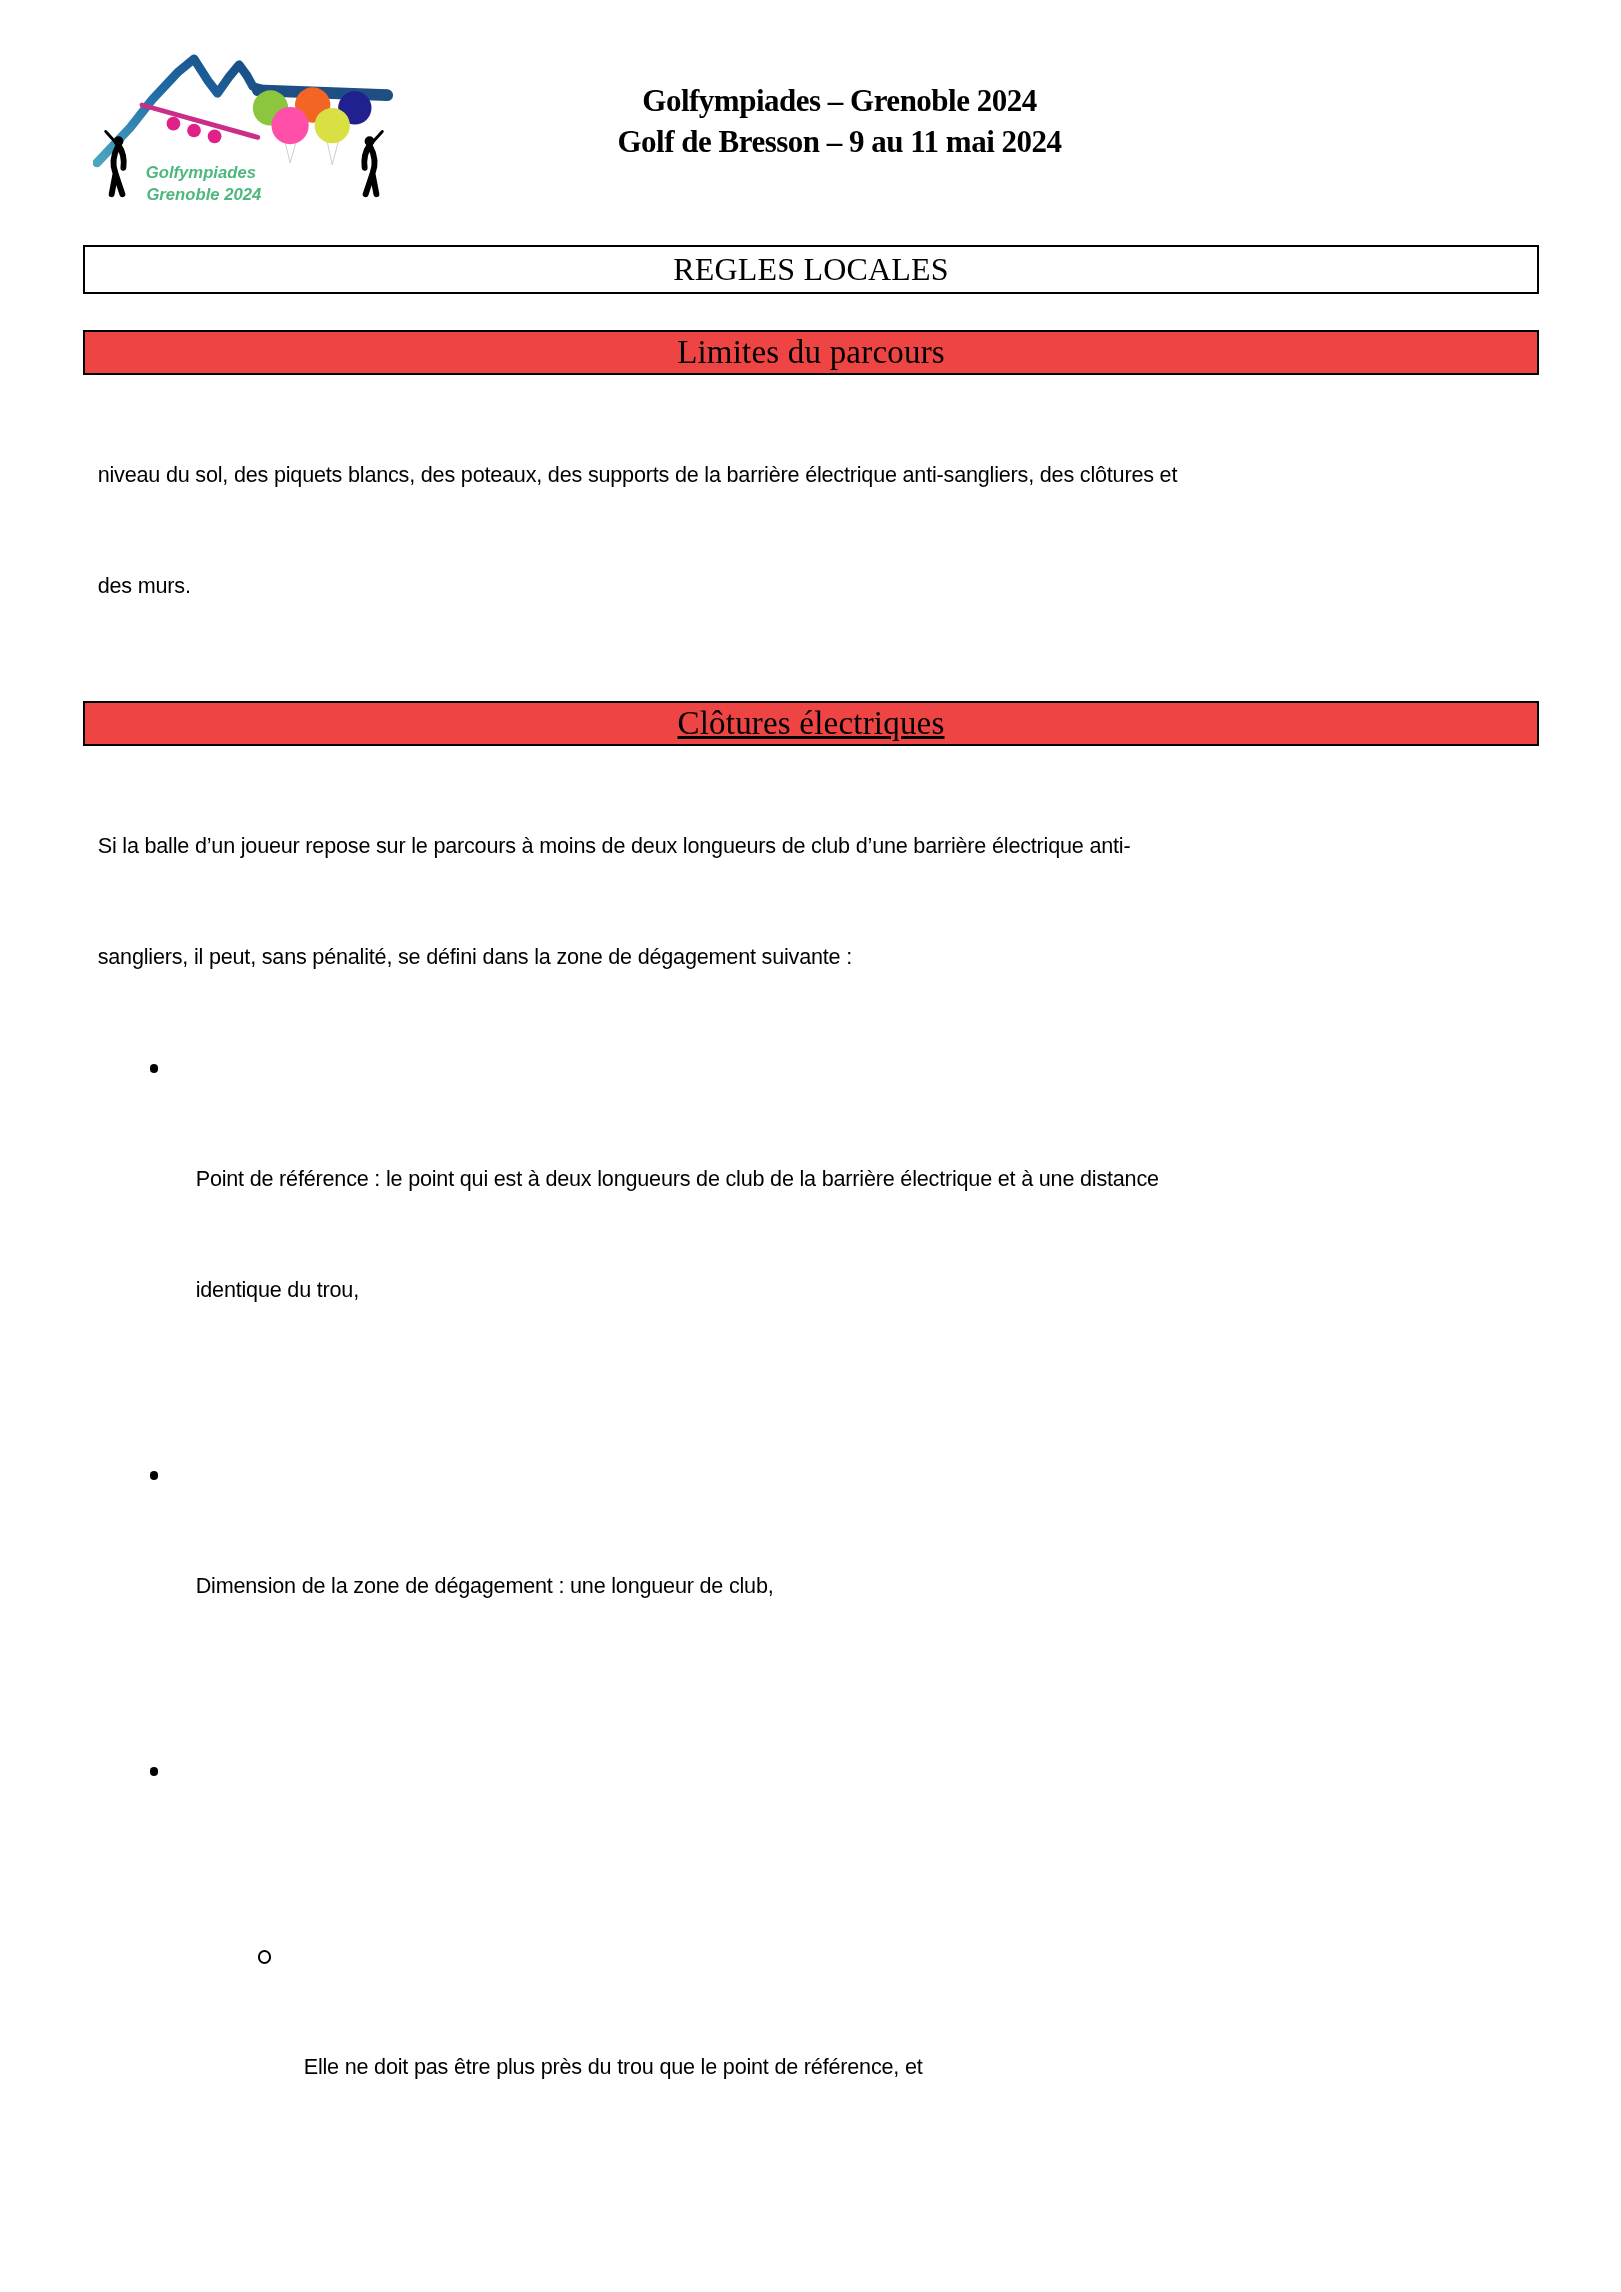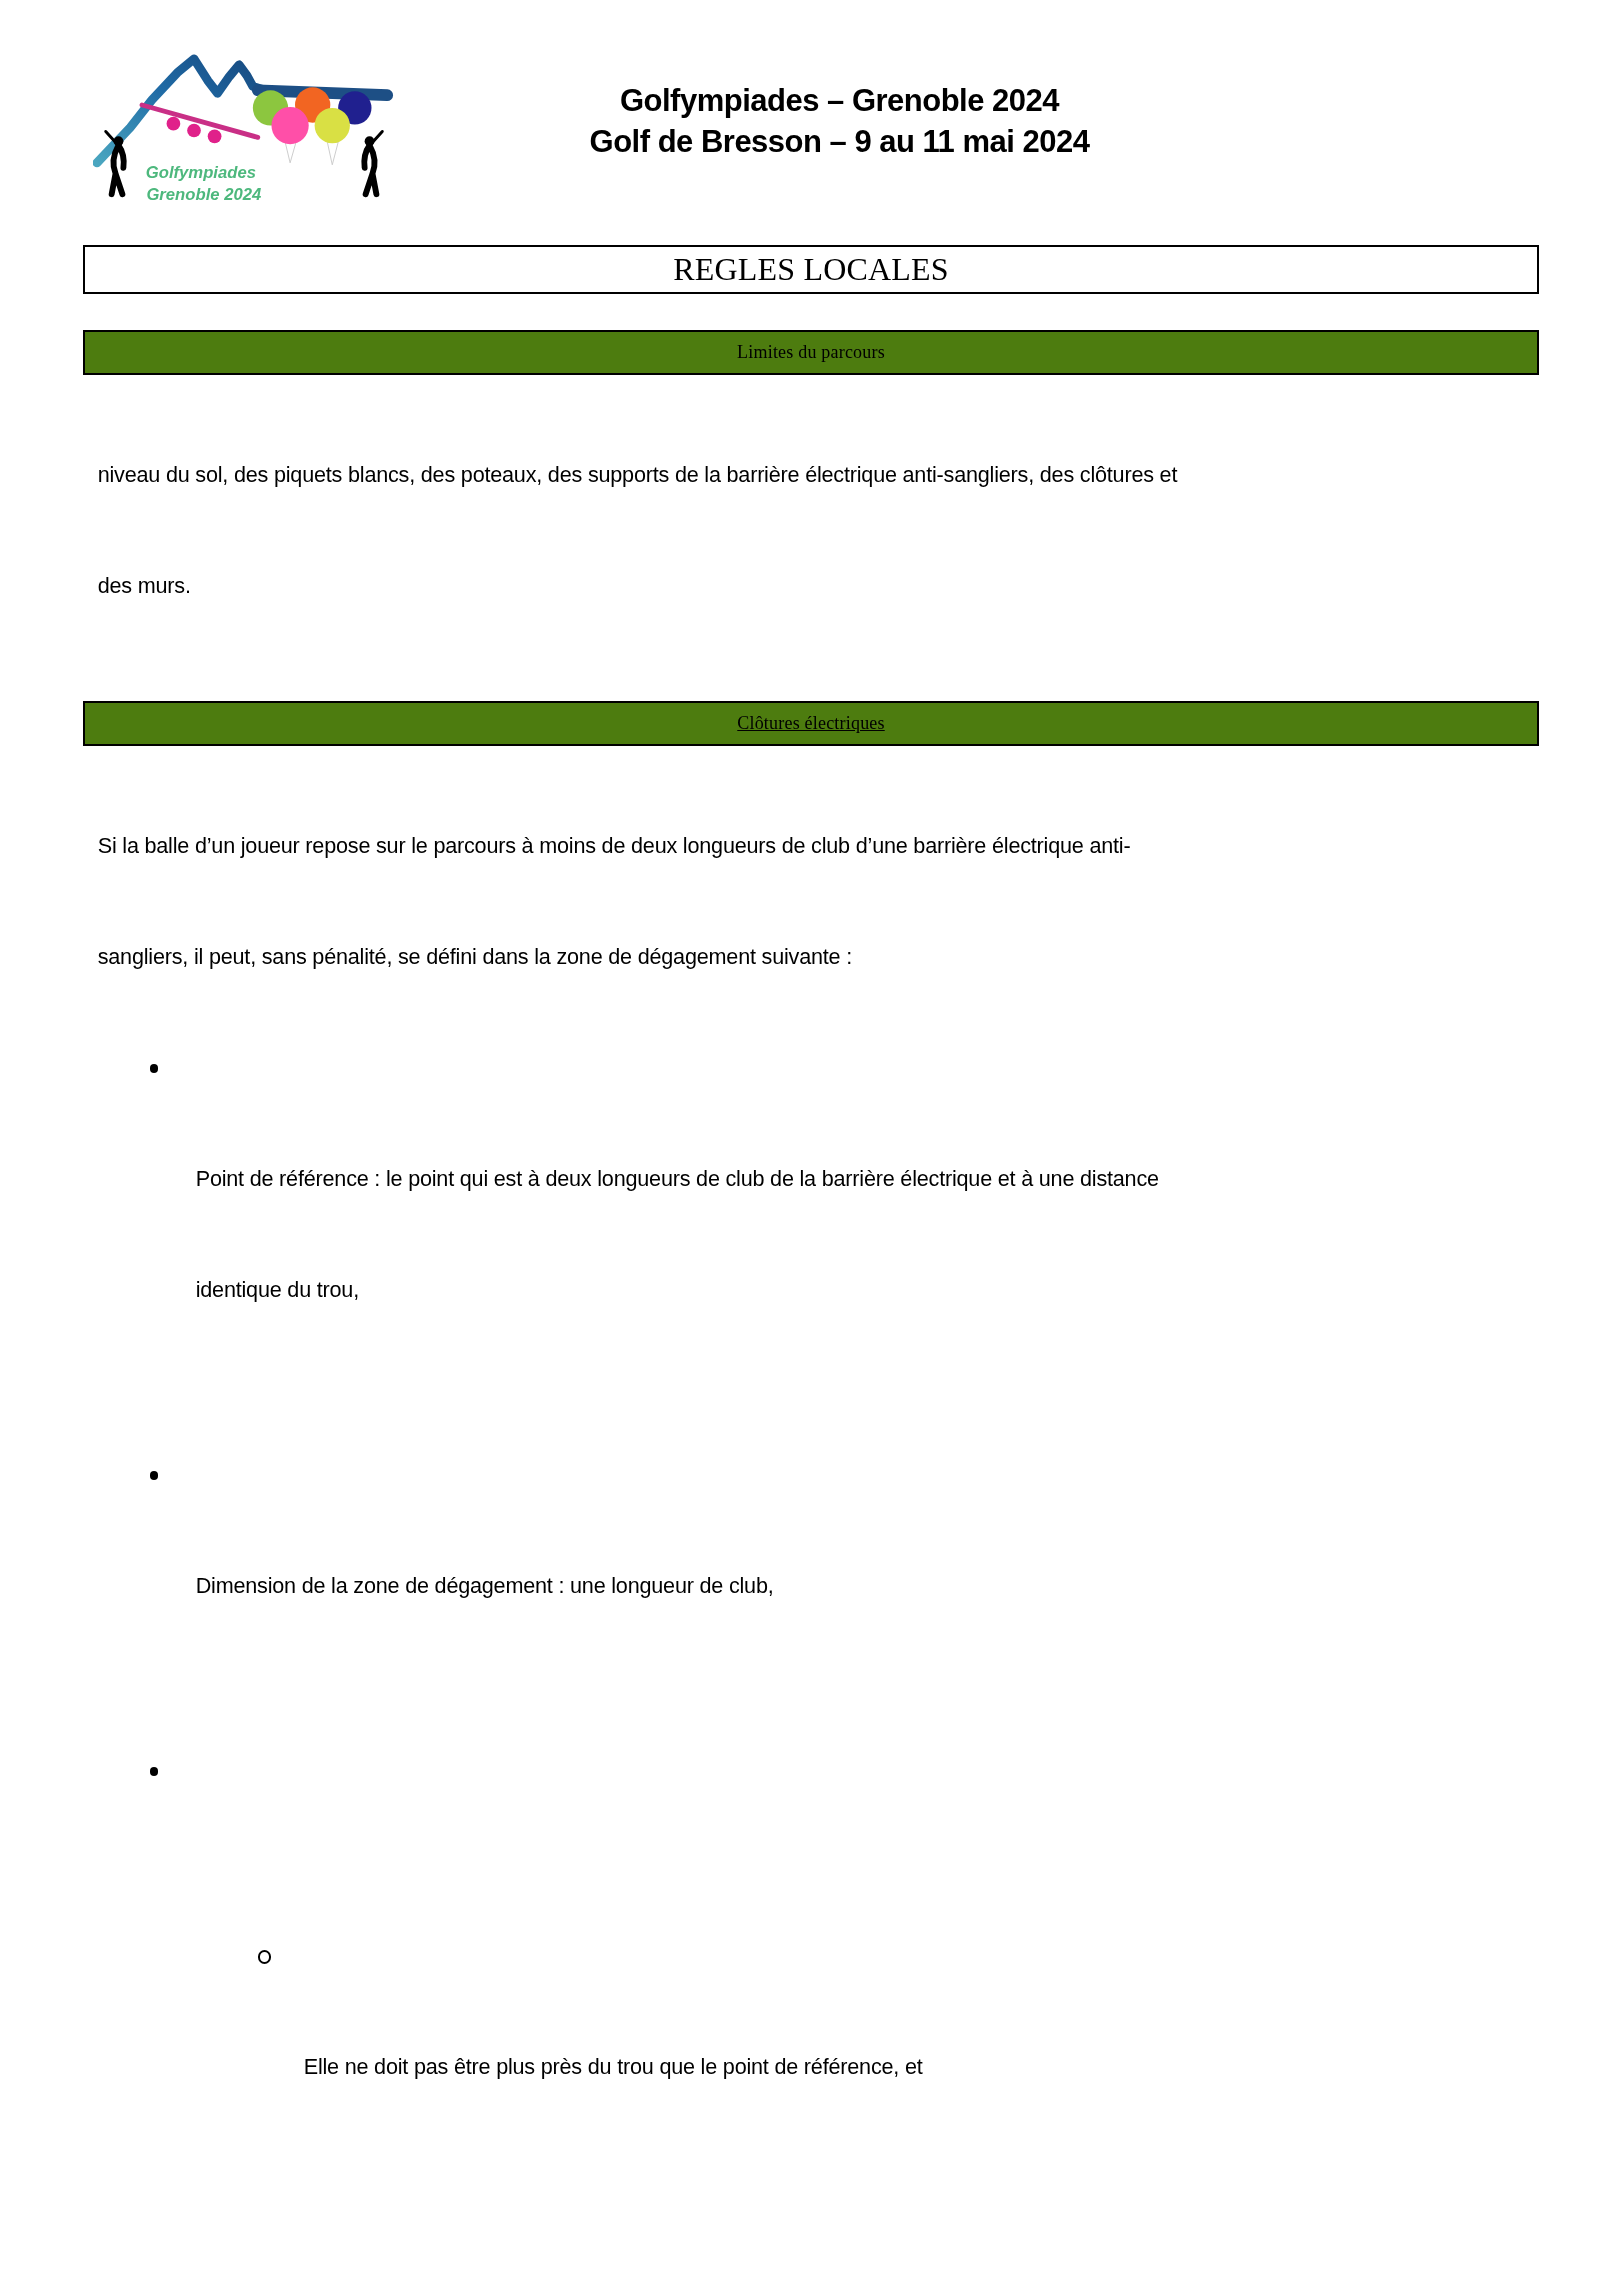--- a/index.html
+++ b/index.html
@@ -8,31 +8,31 @@
     font-family:"Liberation Sans",sans-serif;color:#000;
     -webkit-font-smoothing:antialiased;
   }
   .page{width:1621px;min-height:2293px;position:relative;overflow:hidden;}
 
   
   .header{position:relative;height:214px;}
   .logo{position:absolute;left:93px;top:49px;}
   .doc-title{
     position:absolute;top:80px;left:calc(50% + 29px);transform:translateX(-50%);
-    text-align:center;font-family:Liberation Sans, sans-serif;font-weight:bold;
+    text-align:center;font-family:Liberation Serif, serif;font-weight:bold;
     font-size:31px;line-height:41px;letter-spacing:-0.5px;white-space:nowrap;
   }
 
   
   .content{margin:0 82px 0 83px;}
 
   .bar{
-    border:2px solid #000;border-bottom-width:2.9px;background:#4d7c0f;
+    border:2px solid #000;border-bottom-width:2.9px;background:#ef4444;
     text-align:center;font-family:"Liberation Serif",serif;
-    font-size:18px;height:41px;line-height:41px;letter-spacing:0.2px;
+    font-size:33px;height:41px;line-height:41px;letter-spacing:0.2px;
   }
   .bar.main-bar{background:#ffffff;font-weight:normal;font-size:32px;height:45px;line-height:45px;}
 
   .mt-main{margin-top:31px;}
   .mt-limites{margin-top:36px;}
   .mt-clotures{margin-top:23.5px;text-decoration:underline;}
 
   .txt{
     margin-top:6.9px;padding-left:14.7px;font-size:21.6px;line-height:37px;
     letter-spacing:-0.2px;white-space:pre-wrap;

